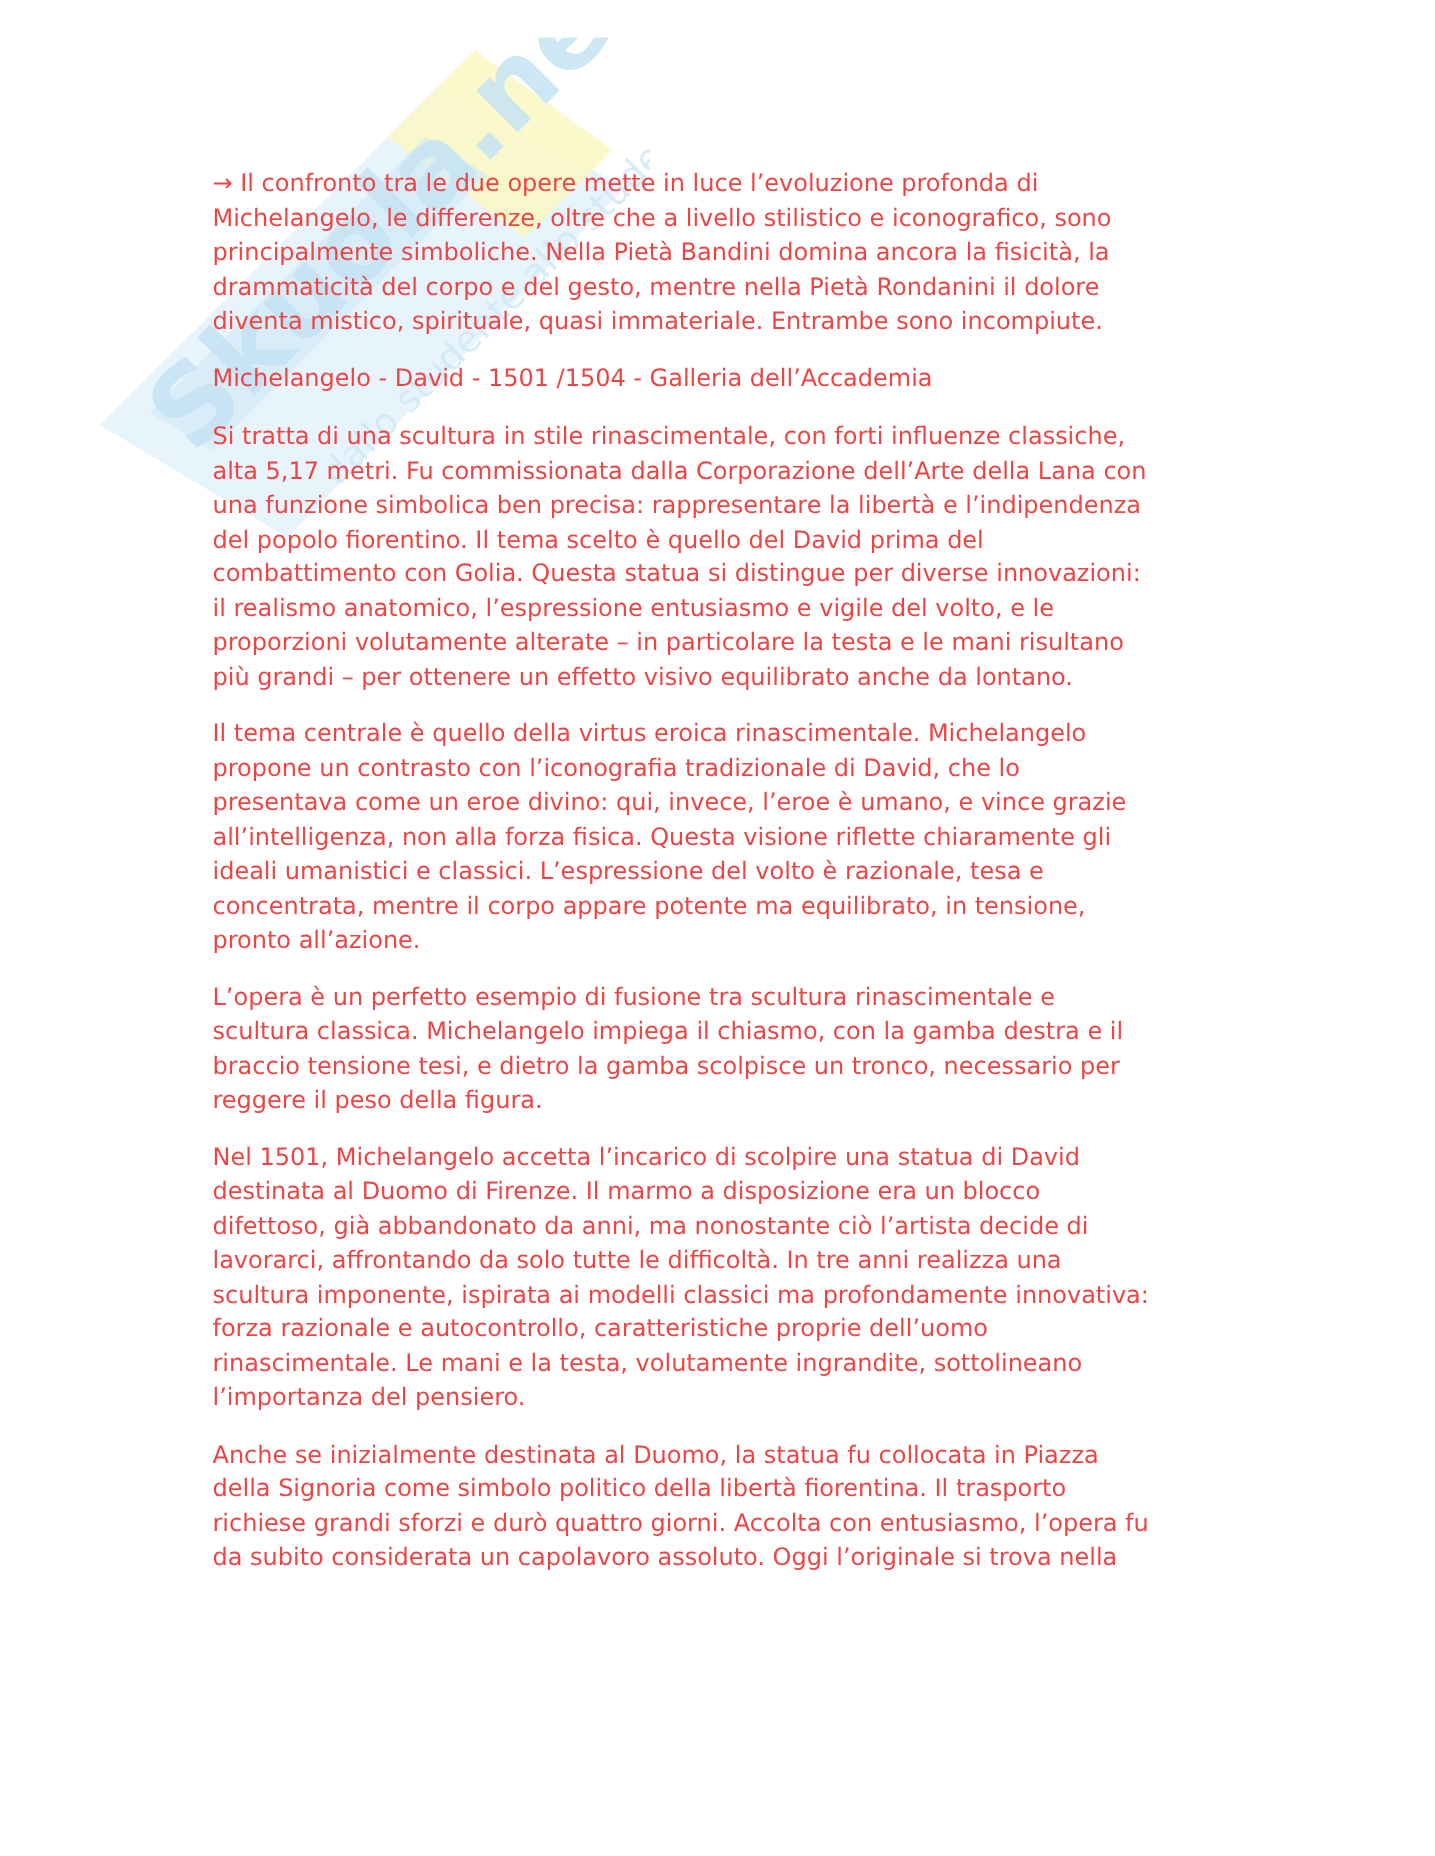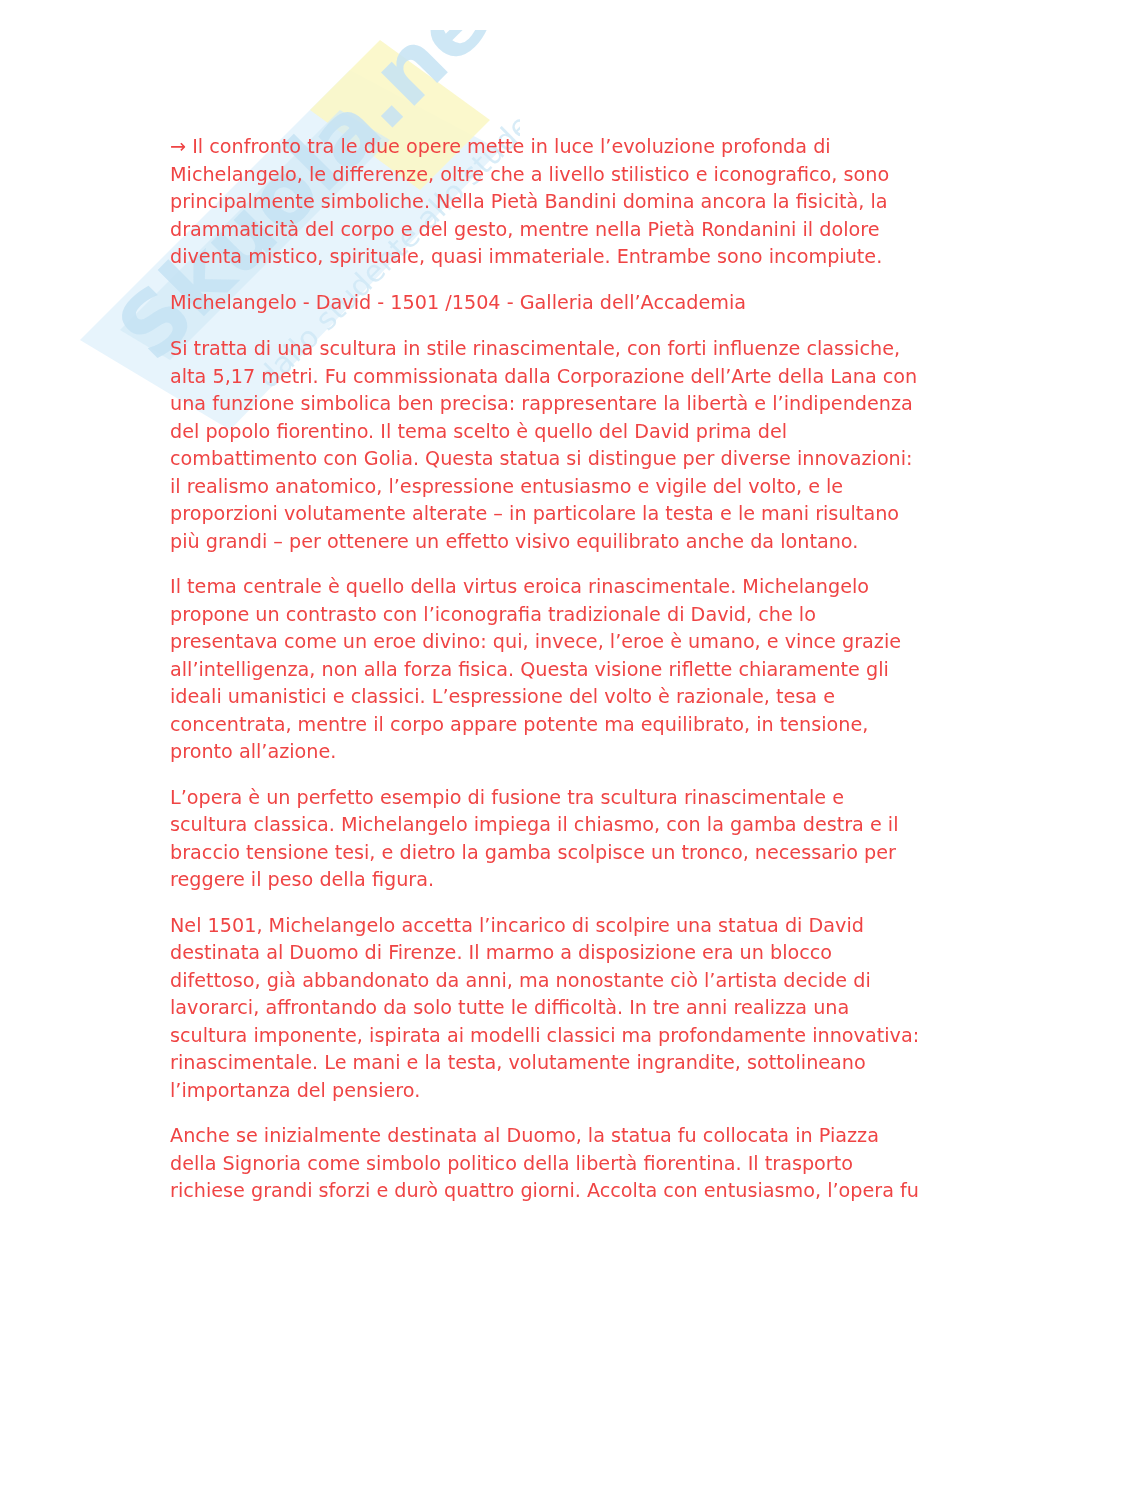--- a/index.html
+++ b/index.html
@@ -100,22 +100,24 @@
     <span class="line">braccio tensione tesi, e dietro la gamba scolpisce un tronco, necessario per</span>
     <span class="line">reggere il peso della figura.</span>
   </p>
 
   <p>
     <span class="line">Nel 1501, Michelangelo accetta l’incarico di scolpire una statua di David</span>
     <span class="line">destinata al Duomo di Firenze. Il marmo a disposizione era un blocco</span>
     <span class="line">difettoso, già abbandonato da anni, ma nonostante ciò l’artista decide di</span>
     <span class="line">lavorarci, affrontando da solo tutte le difficoltà. In tre anni realizza una</span>
     <span class="line">scultura imponente, ispirata ai modelli classici ma profondamente innovativa:</span>
+    <span class="line">forza razionale e autocontrollo, caratteristiche proprie dell’uomo</span>
     <span class="line">rinascimentale. Le mani e la testa, volutamente ingrandite, sottolineano</span>
     <span class="line">l’importanza del pensiero.</span>
   </p>
 
   <p>
     <span class="line">Anche se inizialmente destinata al Duomo, la statua fu collocata in Piazza</span>
     <span class="line">della Signoria come simbolo politico della libertà fiorentina. Il trasporto</span>
     <span class="line">richiese grandi sforzi e durò quattro giorni. Accolta con entusiasmo, l’opera fu</span>
+    <span class="line">da subito considerata un capolavoro assoluto. Oggi l’originale si trova nella</span>
   </p>
 </div>
 
 </body></html>

